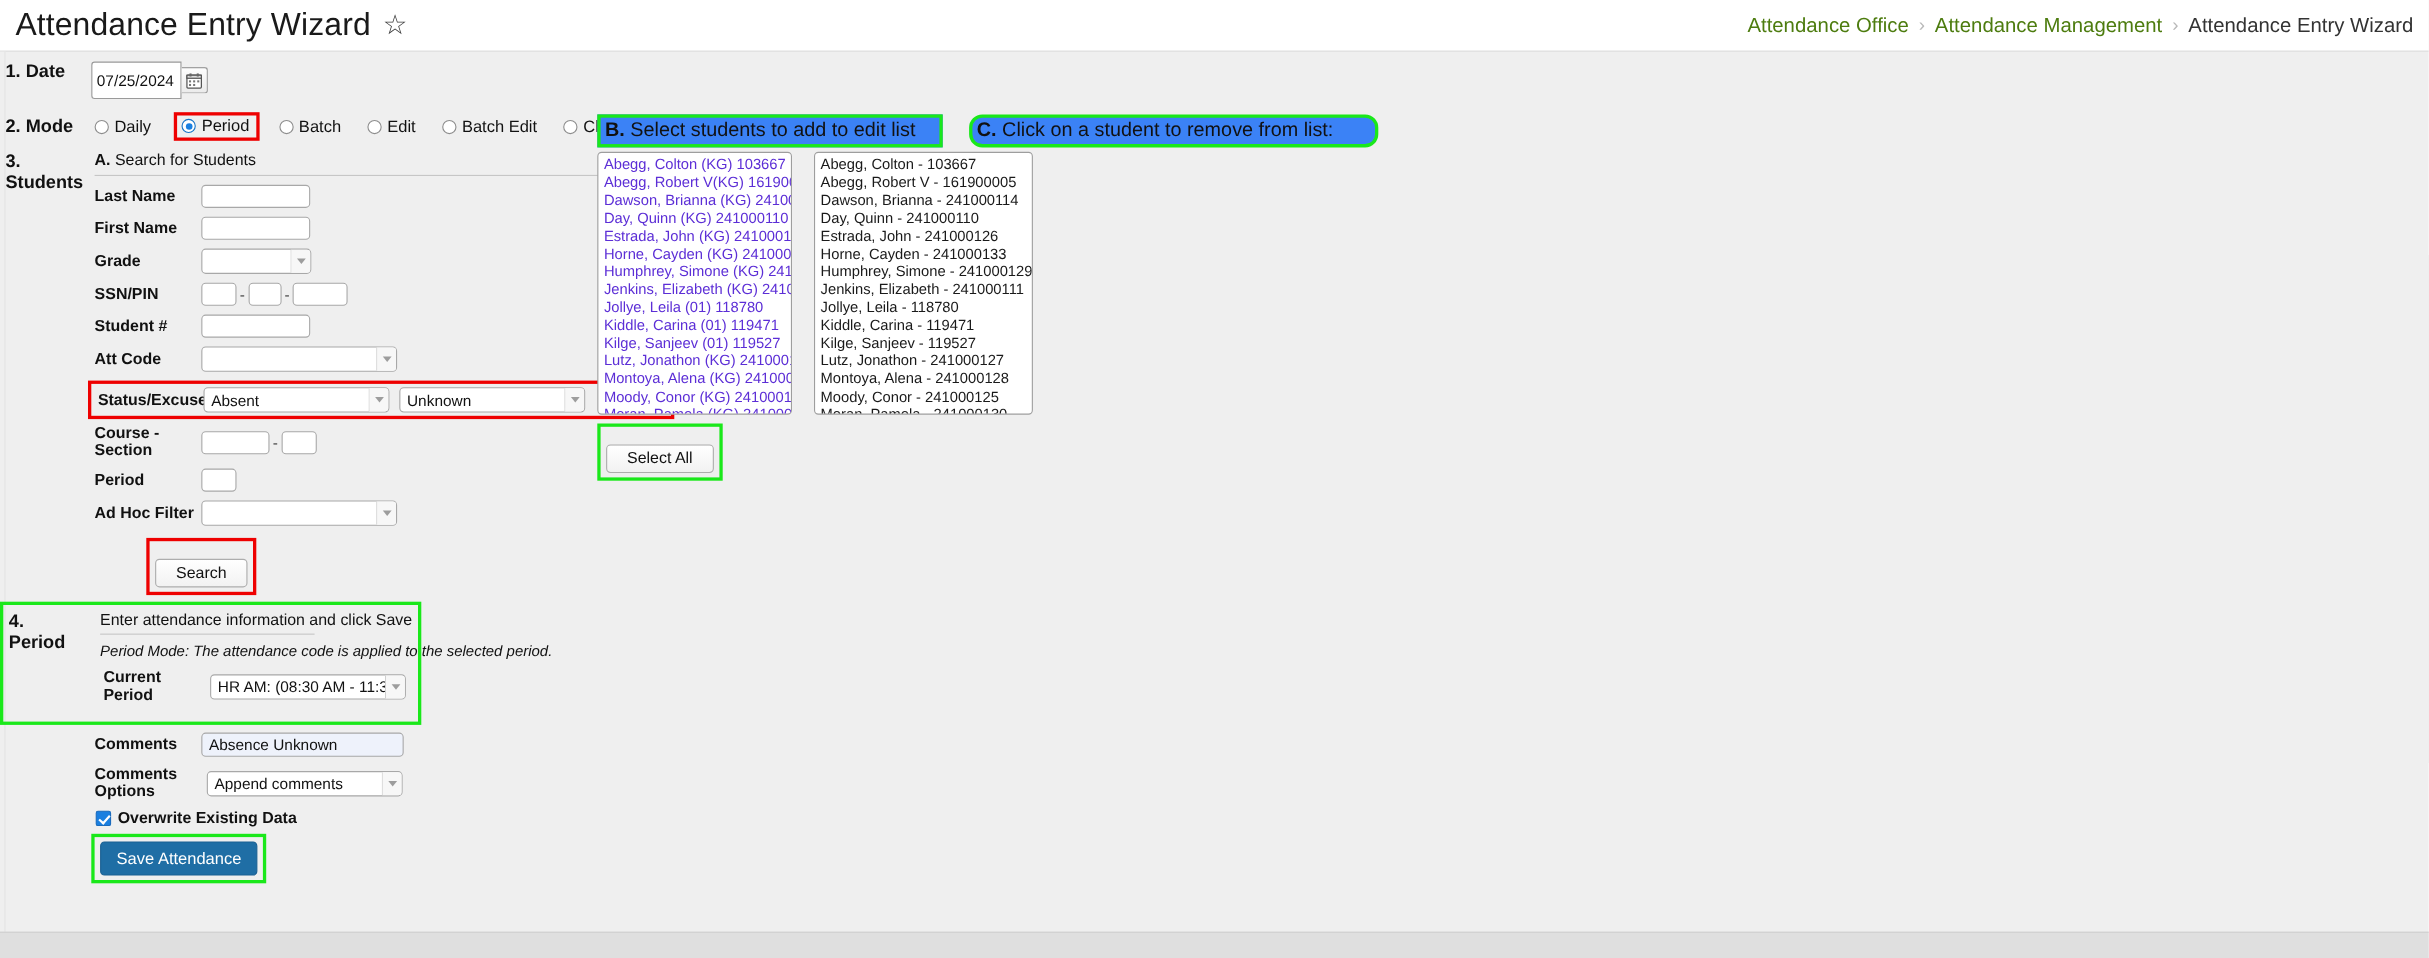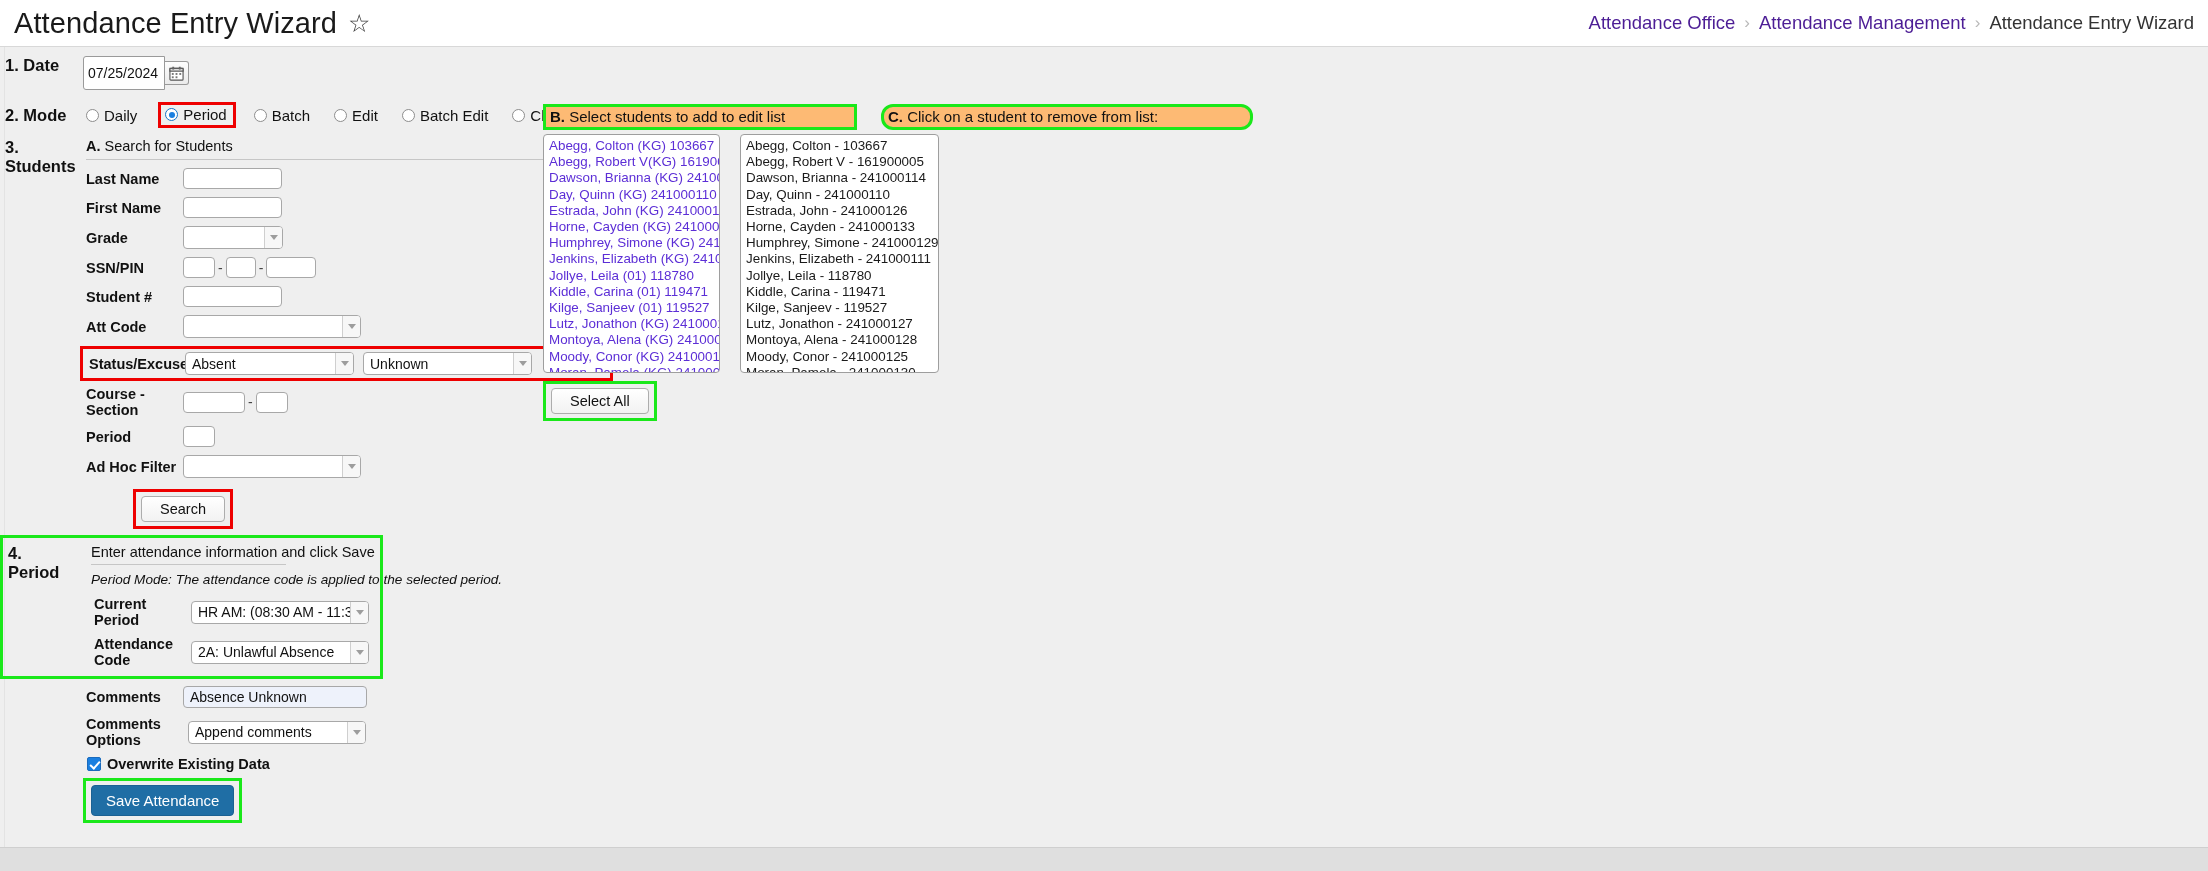--- a/index.html
+++ b/index.html
@@ -45,21 +45,21 @@
   .breadcrumb {
     position: absolute;
     right: 14px;
     top: 50%;
     transform: translateY(-50%);
     display: flex;
     align-items: center;
     font-size: 18.5px;
     white-space: nowrap;
   }
-  .crumb-link { color: #4c1d95; cursor: pointer; }
+  .crumb-link { color: #4d7c0f; cursor: pointer; }
   .crumb-sep {
     color: #b9b9b9;
     margin: 0 9px;
     font-size: 17px;
   }
   .crumb-current { color: #333333; }
 
   
   .body-area { position: relative; padding: 0; }
 
@@ -228,20 +228,21 @@
   }
   .btn {
     border: 1px solid #adadad;
     border-radius: 4px;
     background: linear-gradient(#ffffff,#f2f2f2);
     font-size: 14.5px;
     font-family: "Liberation Sans", sans-serif;
     color: #111;
     padding: 4px 18px;
     cursor: pointer;
+    margin-top: 12px;
   }
 
   
   .period-block {
     border: 3px solid #1ae81a;
     margin-top: 6px;
     margin-left: 0px;
     width: 383px;
     padding: 6px 0 8px 0;
     display: flex;
@@ -319,25 +320,25 @@
 
   
   .panels {
     position: absolute;
     left: 543px;
     top: 104px;
   }
   .panel-heads { display: flex; }
   .panel-head {
     border: 3px solid #1ae81a;
-    font-size: 15px;
+    font-size: 18px;
     color: #111;
     padding: 1px 4px 2px 4px;
     white-space: nowrap;
-    background: #fdba74;
+    background: #3b82f6;
   }
   .panel-head b { font-weight: bold; }
   .panel-head.left { width: 314px; }
   .panel-head.right { margin-left: 24px; width: 372px; border-radius: 12px; }
 
   .lists { display: flex; margin-top: 4px; }
   .listbox {
     border: 1px solid #9e9e9e;
     border-radius: 4px;
     background: #fff;
@@ -565,29 +566,20 @@
         <div class="field-row">
           <div class="field-label">Current Period</div>
           <div class="sel sel-w178">
             <span class="sel-text">HR AM: (08:30 AM - 11:30 AM)</span>
             <span class="sel-arrow">
                 <i class="caret"></i>
               </span>
           </div>
         </div>
 
-        <div class="field-row" style="margin-bottom:0">
-          <div class="field-label">Attendance Code</div>
-          <div class="sel sel-w178">
-            <span class="sel-text">2A: Unlawful Absence</span>
-            <span class="sel-arrow">
-                <i class="caret"></i>
-              </span>
-          </div>
-        </div>
       </div>
     </div>
 
     <div class="comments-area">
       <div class="field-row">
         <div class="field-label">Comments</div>
         <input class="comment-input" type="text" value="Absence Unknown" style="">
       </div>
 
       <div class="field-row">

